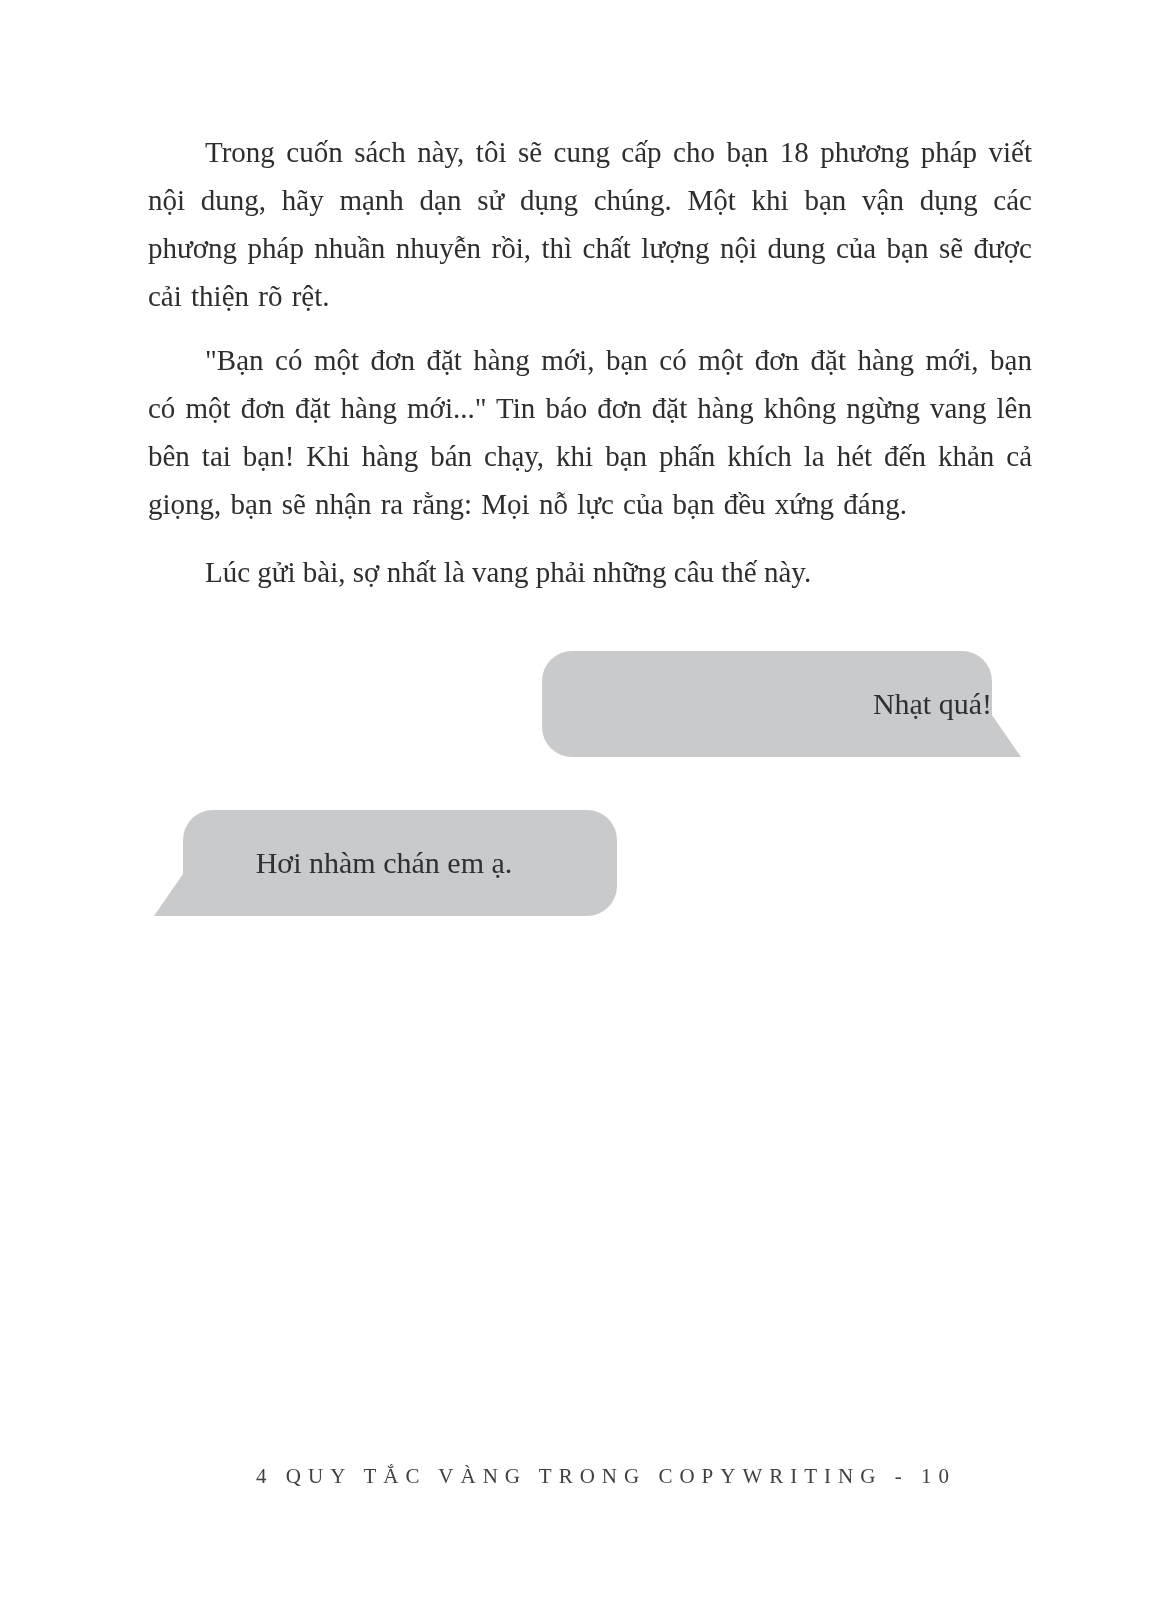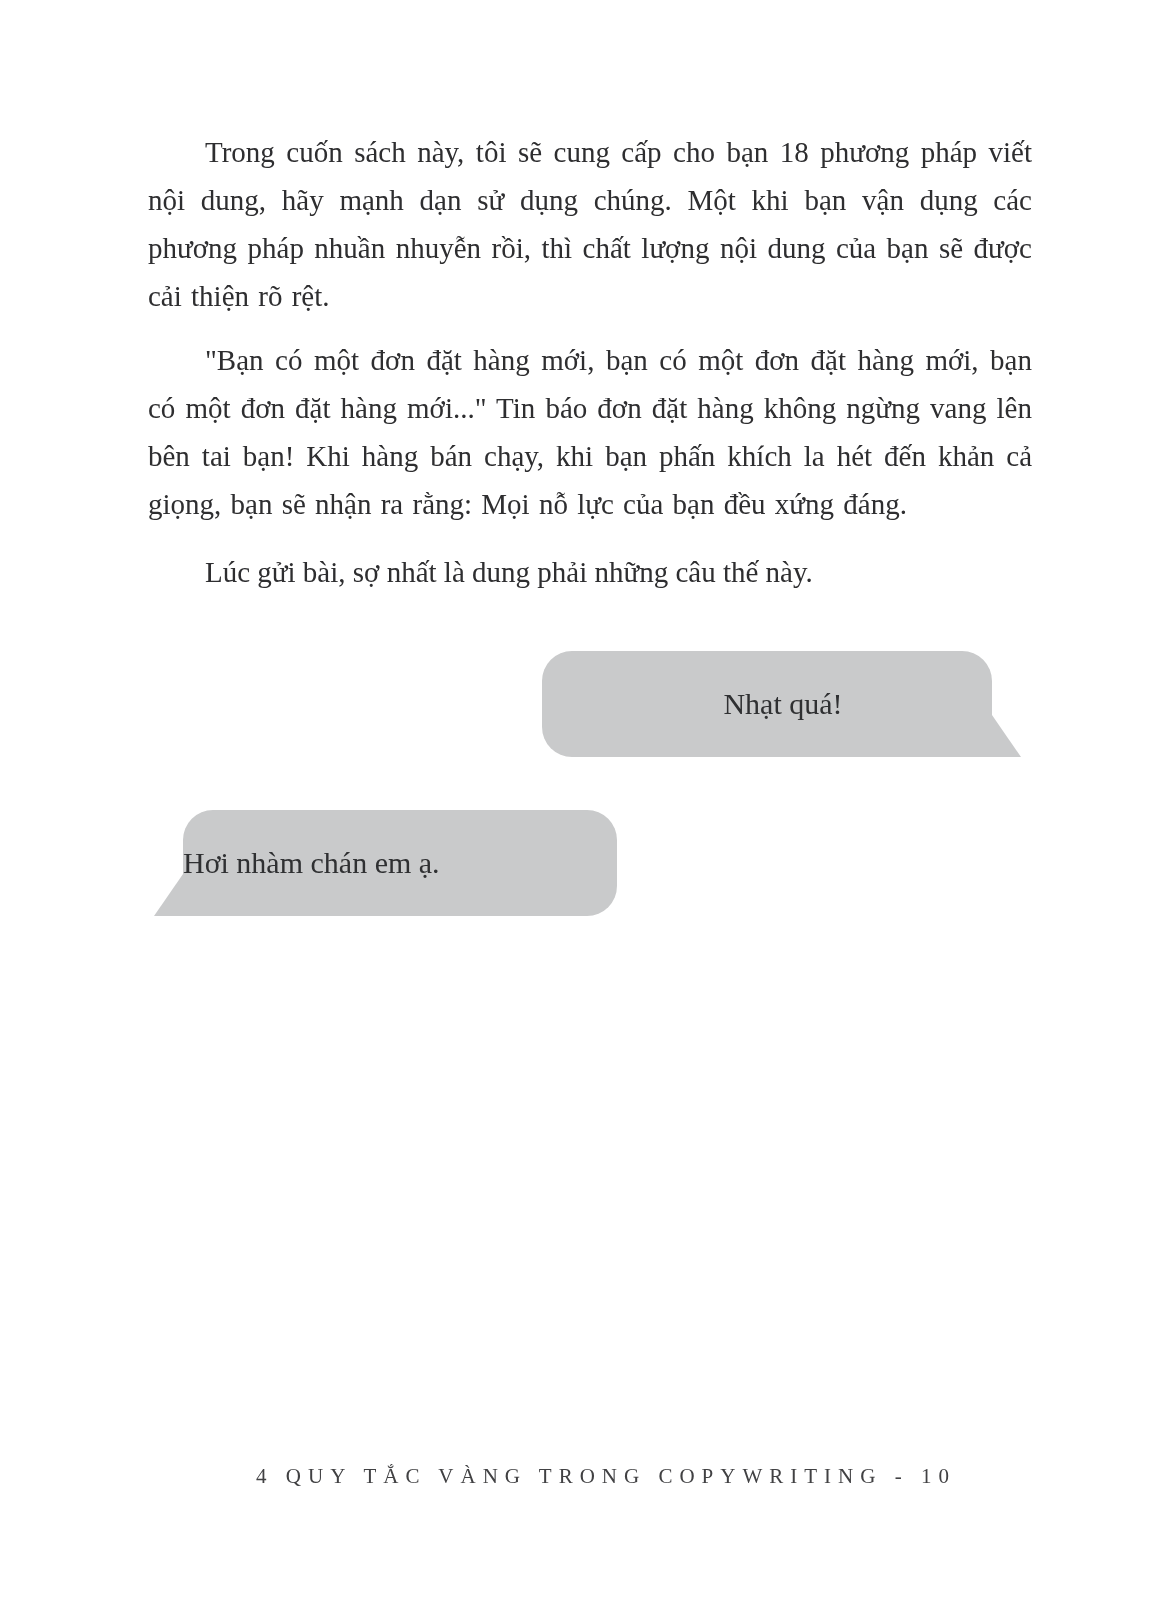--- a/index.html
+++ b/index.html
@@ -82,22 +82,22 @@
     content: "";
     position: absolute;
     left: -29px;
     bottom: 0;
     width: 29px;
     height: 42px;
     background: var(--bubble-color, #c9cacb);
     clip-path: polygon(100% 0, 100% 100%, 0 100%);
   }
 
-  .bubble.b0 { width: 450px; padding-left: 32px; justify-content: center; }
-  .bubble.b1 { width: 434px; padding-right: 32px; justify-content: flex-start; }
+  .bubble.b0 { width: 450px; padding-left: 32px; justify-content: flex-end; }
+  .bubble.b1 { width: 434px; padding-right: 32px; justify-content: center; }
   .bubble.b2 { width: 434px; padding-left: 38px; justify-content: flex-start; }
 
   .footer {
     position: absolute;
     left: 16px;
     right: 0;
     top: 1462px;
     padding-left: 30px;
     text-align: center;
     font-size: 21px;
@@ -111,21 +111,21 @@
 <body>
 
 <div class="page">
   <div class="content">
 
     <p class="body-para">Trong cuốn sách này, tôi sẽ cung cấp cho bạn 18 phương pháp viết nội dung, hãy mạnh dạn sử dụng chúng. Một khi bạn vận dụng các phương pháp nhuần nhuyễn rồi, thì chất lượng nội dung của bạn sẽ được cải thiện rõ rệt.</p>
 
     <p class="body-para">"Bạn có một đơn đặt hàng mới, bạn có một đơn đặt hàng mới, bạn có một đơn đặt hàng mới..." Tin báo đơn đặt hàng không ngừng vang lên bên tai bạn! Khi hàng bán chạy, khi bạn phấn khích la hét đến khản cả giọng, bạn sẽ nhận ra rằng: Mọi nỗ lực của bạn đều xứng đáng.</p>
 
 
-    <p class="intro">Lúc gửi bài, sợ nhất là dung phải những câu thế này.</p>
+    <p class="intro">Lúc gửi bài, sợ nhất là vang phải những câu thế này.</p>
 
     <div class="messages">
 
       <div class="msg-row right">
         <div class="bubble tail-right b0">
           <span>Nhạt quá!</span>
         </div>
       </div>
 
       <div class="msg-row left">

